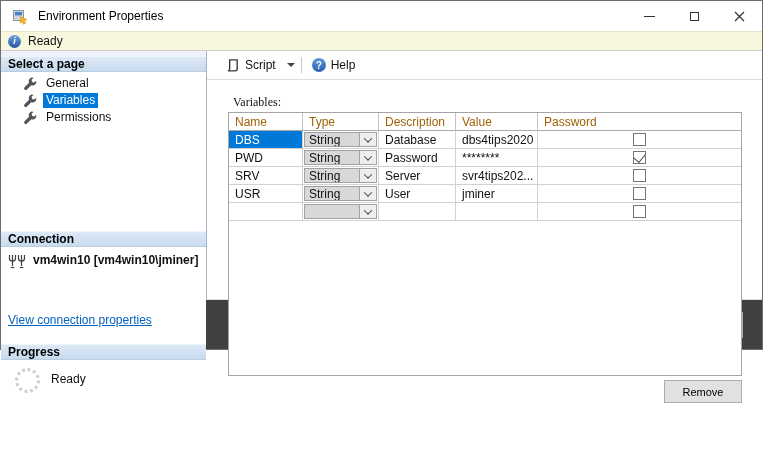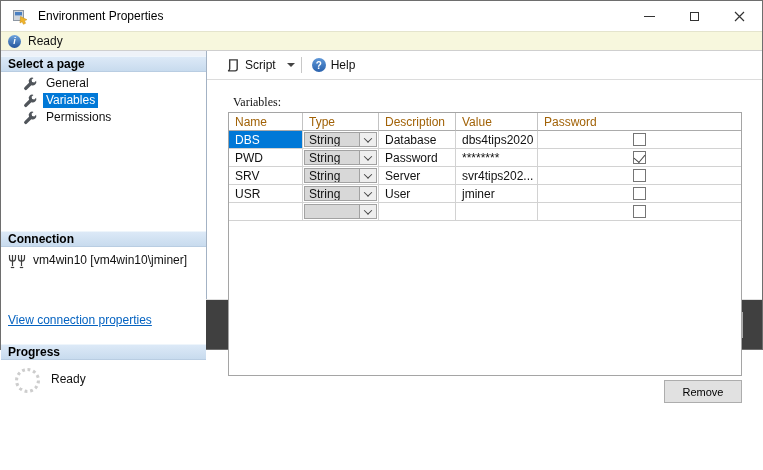--- a/index.html
+++ b/index.html
@@ -25,21 +25,21 @@
   .sidebar { width:206px; position:relative; background:#eef2f8; border-right:1px solid #a3b2c4; flex:0 0 auto; }
   .s-abs { position:absolute; left:0; right:0; }
   .sec-head { height:16px; background:linear-gradient(#dcE9f7,#c8dbee); border-top:1px solid #eef5fb; border-bottom:1px solid #b9cde2; font-weight:bold; font-size:12px; padding-left:7px; line-height:14px; color:#000; }
   .whitebox { background:#fff; }
   .pages-box { top:21px; height:159px; padding-top:3px; }
   .page-item { height:17px; display:flex; align-items:center; padding-left:22px; cursor:default; }
   .page-item .icon { width:14px; height:14px; margin-right:6px; flex:0 0 auto; display:inline-flex; }
   .page-label { padding:0 3px; line-height:15px; }
   .page-label.sel { background:#0078d7; color:#fff; }
   .conn-box { top:196px; height:97px; }
-  .conn-row { display:flex; align-items:flex-start; padding:6px 4px 0 7px; }
+  .conn-row { display:flex; align-items:flex-start; padding:6px 4px 0 7px;font-weight:bold; }
   .conn-icon { width:18px; margin-right:7px; flex:0 0 auto; display:inline-flex; margin-top:1px; }
   .conn-link { position:absolute; left:7px; bottom:17px; color:#0563c1; text-decoration:underline; cursor:pointer; }
   .prog-box { top:309px; height:59px; }
   .spinner { width:25px; height:25px; border:3px dotted #cdcdcd; border-radius:50%; position:absolute; left:14px; top:8px; }
   .prog-label { position:absolute; left:50px; top:12px; }
 
   
   .content { flex:1 1 auto; background:#fff; position:relative; }
   .toolbar { height:29px; border-bottom:1px solid #dcdcdc; display:flex; align-items:center; padding-left:14px; }
   .tool-btn { display:flex; align-items:center; padding:3px 4px; cursor:default; }

